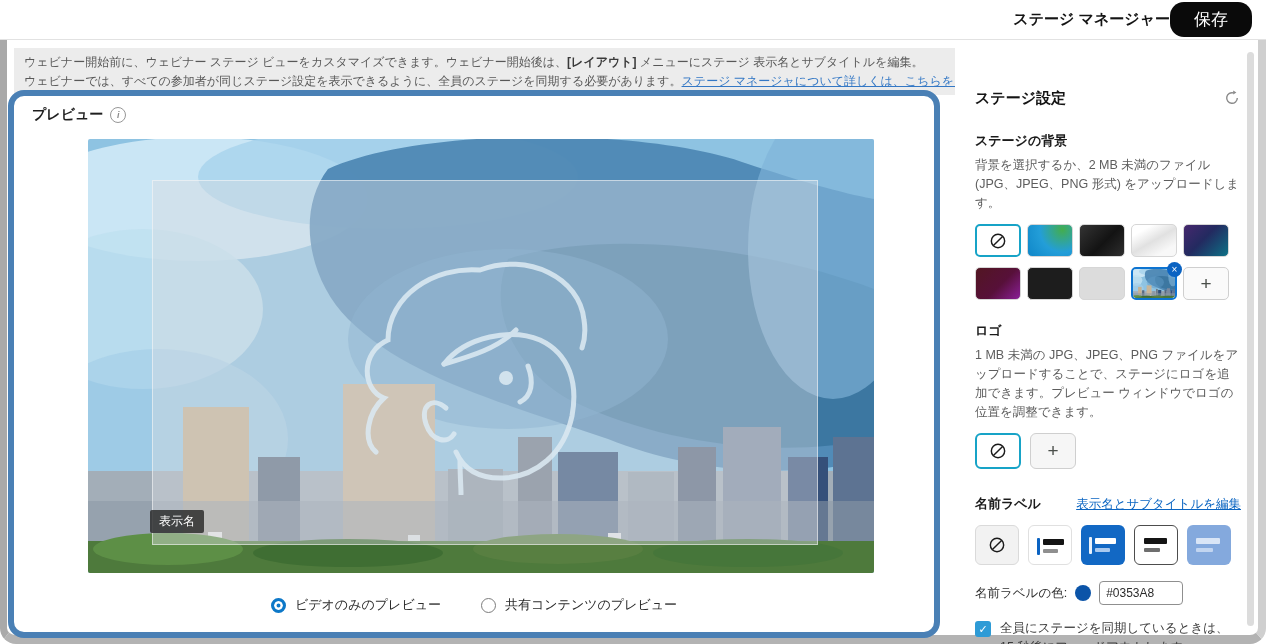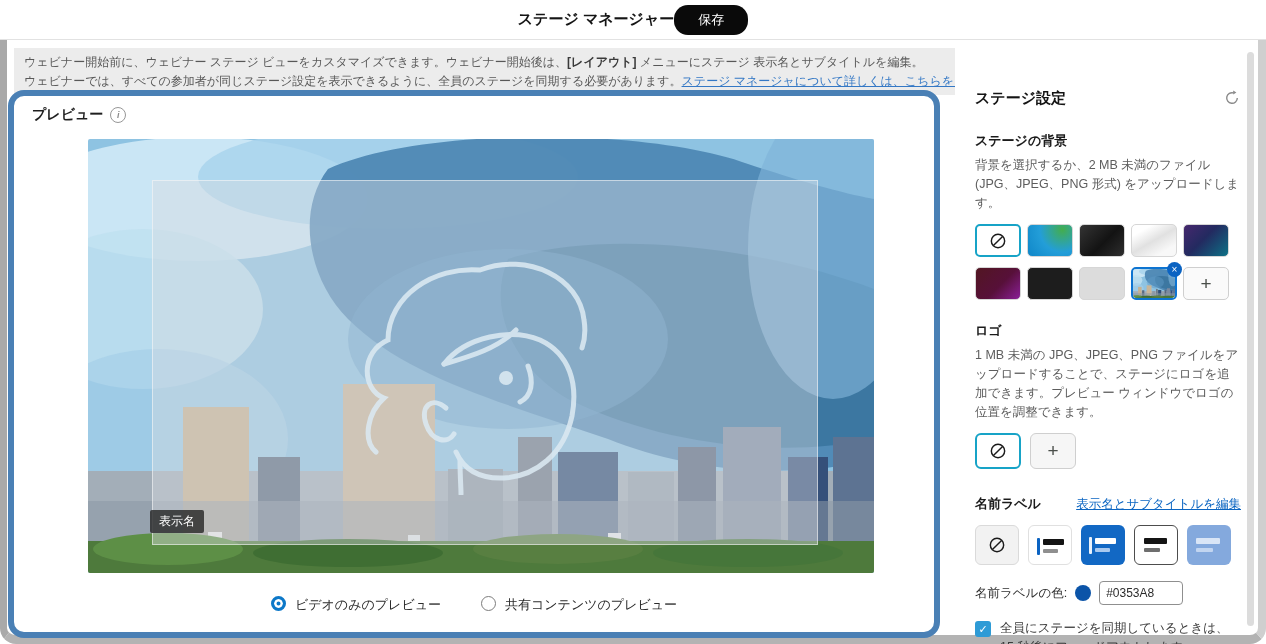--- a/index.html
+++ b/index.html
@@ -7,23 +7,23 @@
   .app{position:relative;width:1266px;height:644px;background:#fff;overflow:hidden;}
 
   
   .chrome{position:absolute;left:0;top:40px;width:1266px;height:604px;box-sizing:border-box;
     border-left:7px solid #a9a9a9;border-right:8px solid #cfcfcf;border-bottom:9px solid #b3b3b3;
     border-radius:0 0 16px 16px;background:#fff;}
   .scroll-strip{position:absolute;left:1247px;top:52px;width:7px;height:574px;background:#dcdcdc;border-radius:4px;}
 
   
   .hdr{position:absolute;left:0;top:0;width:1266px;height:40px;background:#fff;border-bottom:1px solid #e2e2e2;
-    display:flex;align-items:center;justify-content:center;padding:0 14px;box-sizing:border-box;z-index:6;}
+    display:flex;align-items:center;justify-content:flex-end;padding:0 14px;box-sizing:border-box;z-index:6;}
   .hdr-title{font-size:15px;font-weight:bold;color:#141414;}
-  .save-btn{background:#0a0a0a;color:#fff;font-size:13px;border:none;border-radius:14px;padding:6px 24px;cursor:pointer;}
+  .save-btn{background:#0a0a0a;color:#fff;font-size:17px;border:none;border-radius:14px;padding:6px 24px;cursor:pointer;}
 
   
   .banner{position:absolute;left:14px;top:48px;width:941px;height:47px;background:#ececec;color:#585858;
     font-size:12px;line-height:1.6;padding:5px 10px;box-sizing:border-box;overflow:hidden;z-index:2;}
   .banner .ln{white-space:nowrap;}
   .banner b{color:#3a3a3a;text-align:center;}
   .banner .lnk{color:#3478c5;text-decoration:underline;cursor:pointer;}
 
   
   .preview-panel{position:absolute;left:8px;top:90px;width:932px;height:548px;box-sizing:border-box;
@@ -37,21 +37,21 @@
   .stage svg{display:block;width:100%;height:100%;}
 
   .tile{position:absolute;left:138px;top:84px;width:666px;height:365px;box-sizing:border-box;
     background:rgba(216,220,223,0.42);border:1px solid rgba(250,250,250,0.55);border-radius:0;}
   .face{position:absolute;left:195px;top:62px;width:270px;height:252px;opacity:.88;}
   .name-badge{position:absolute;left:-3px;bottom:11px;background:rgba(40,40,40,0.82);color:#fff;
     font-size:12px;padding:3px 9px;border-radius:2px;}
 
   .radio-row{position:absolute;left:0;width:100%;top:500px;display:flex;justify-content:center;gap:40px;
     font-size:13px;color:#2b2b2b;align-items:center;}
-  .radio{display:flex;gap:9px;cursor:pointer;}
+  .radio{display:flex;align-items:center;gap:9px;cursor:pointer;}
   .rdot{width:15px;height:15px;border-radius:50%;box-sizing:border-box;}
   .rdot.on{border:3px solid #0d78c8;background:#0d78c8;box-shadow:inset 0 0 0 2.5px #fff;}
   .rdot.off{border:1.5px solid #7c7c7c;background:#fff;}
 
   
   .sidebar{position:absolute;left:975px;top:50px;width:266px;z-index:2;}
   .sb-title-row{display:flex;justify-content:space-between;align-items:center;margin-bottom:24px;margin-top:39px;}
   .sb-title{font-size:15px;font-weight:bold;color:#141414;}
   .refresh-btn{width:18px;height:18px;border:none;background:transparent;padding:0;cursor:pointer;}
   .sec-h{font-size:13px;font-weight:bold;color:#1b1b1b;margin:12px 0 6px;}

